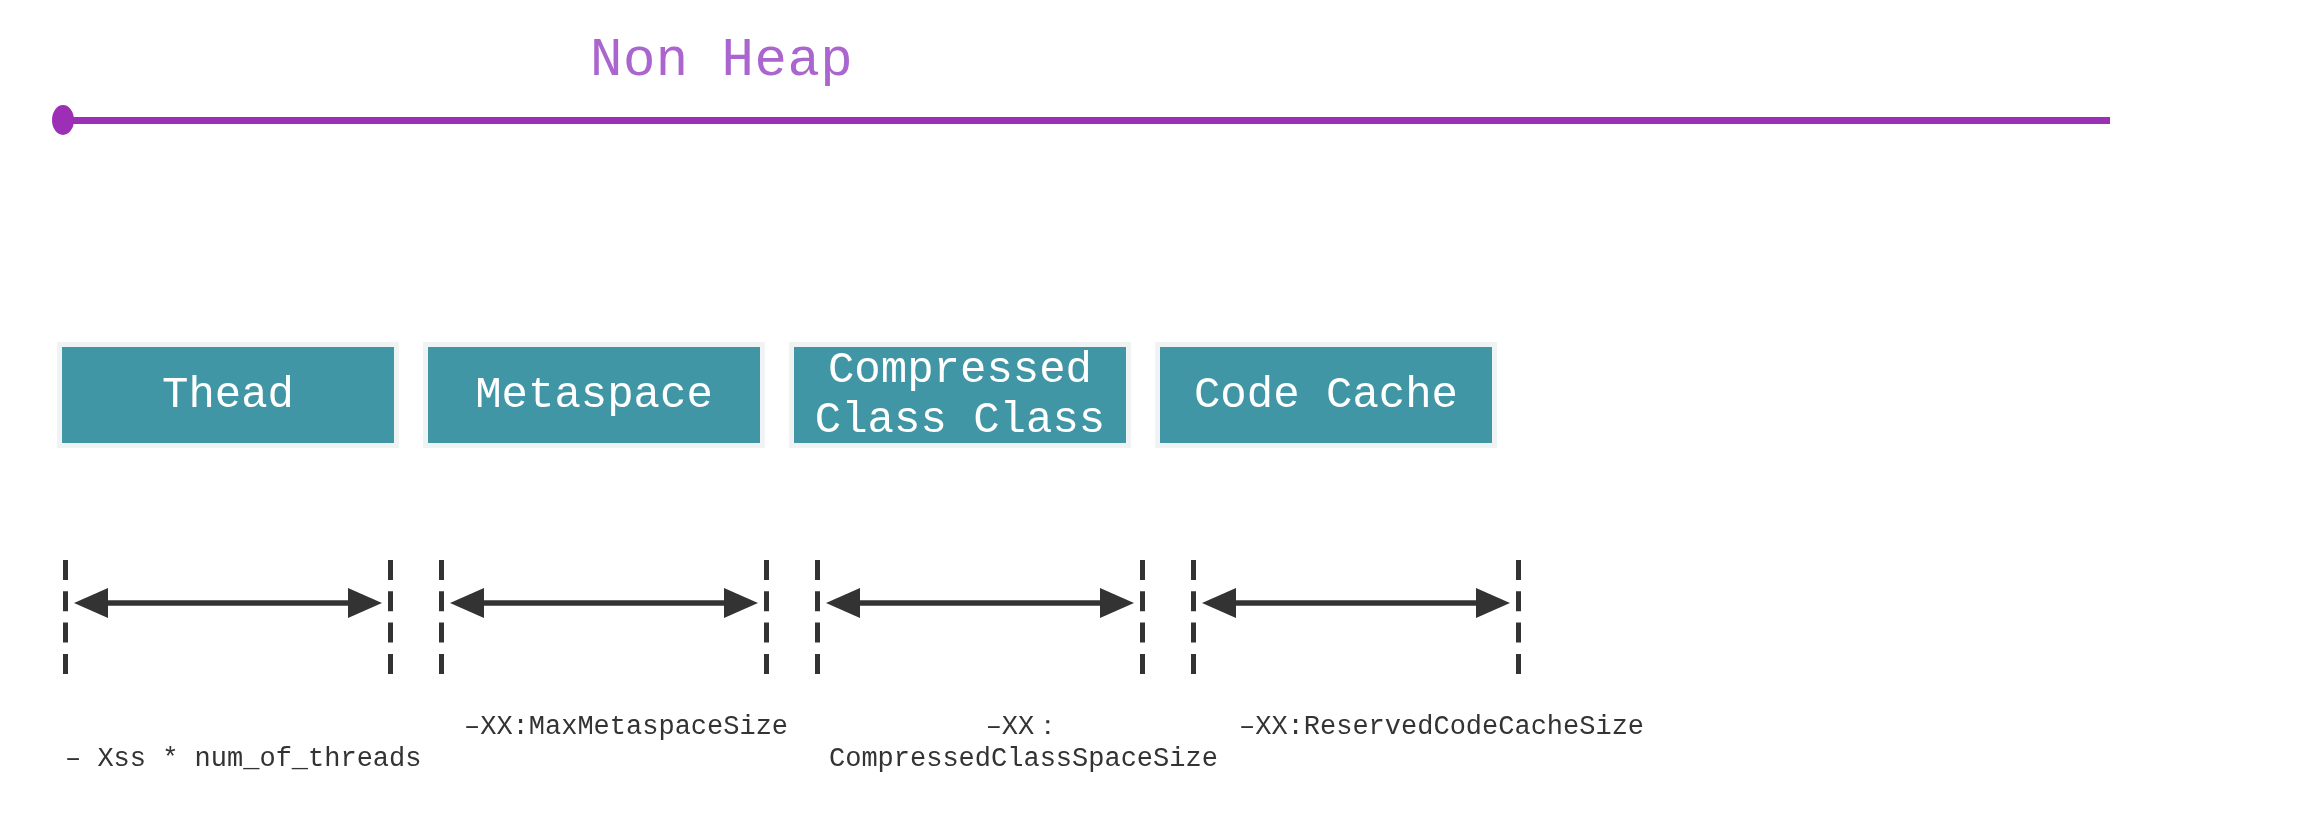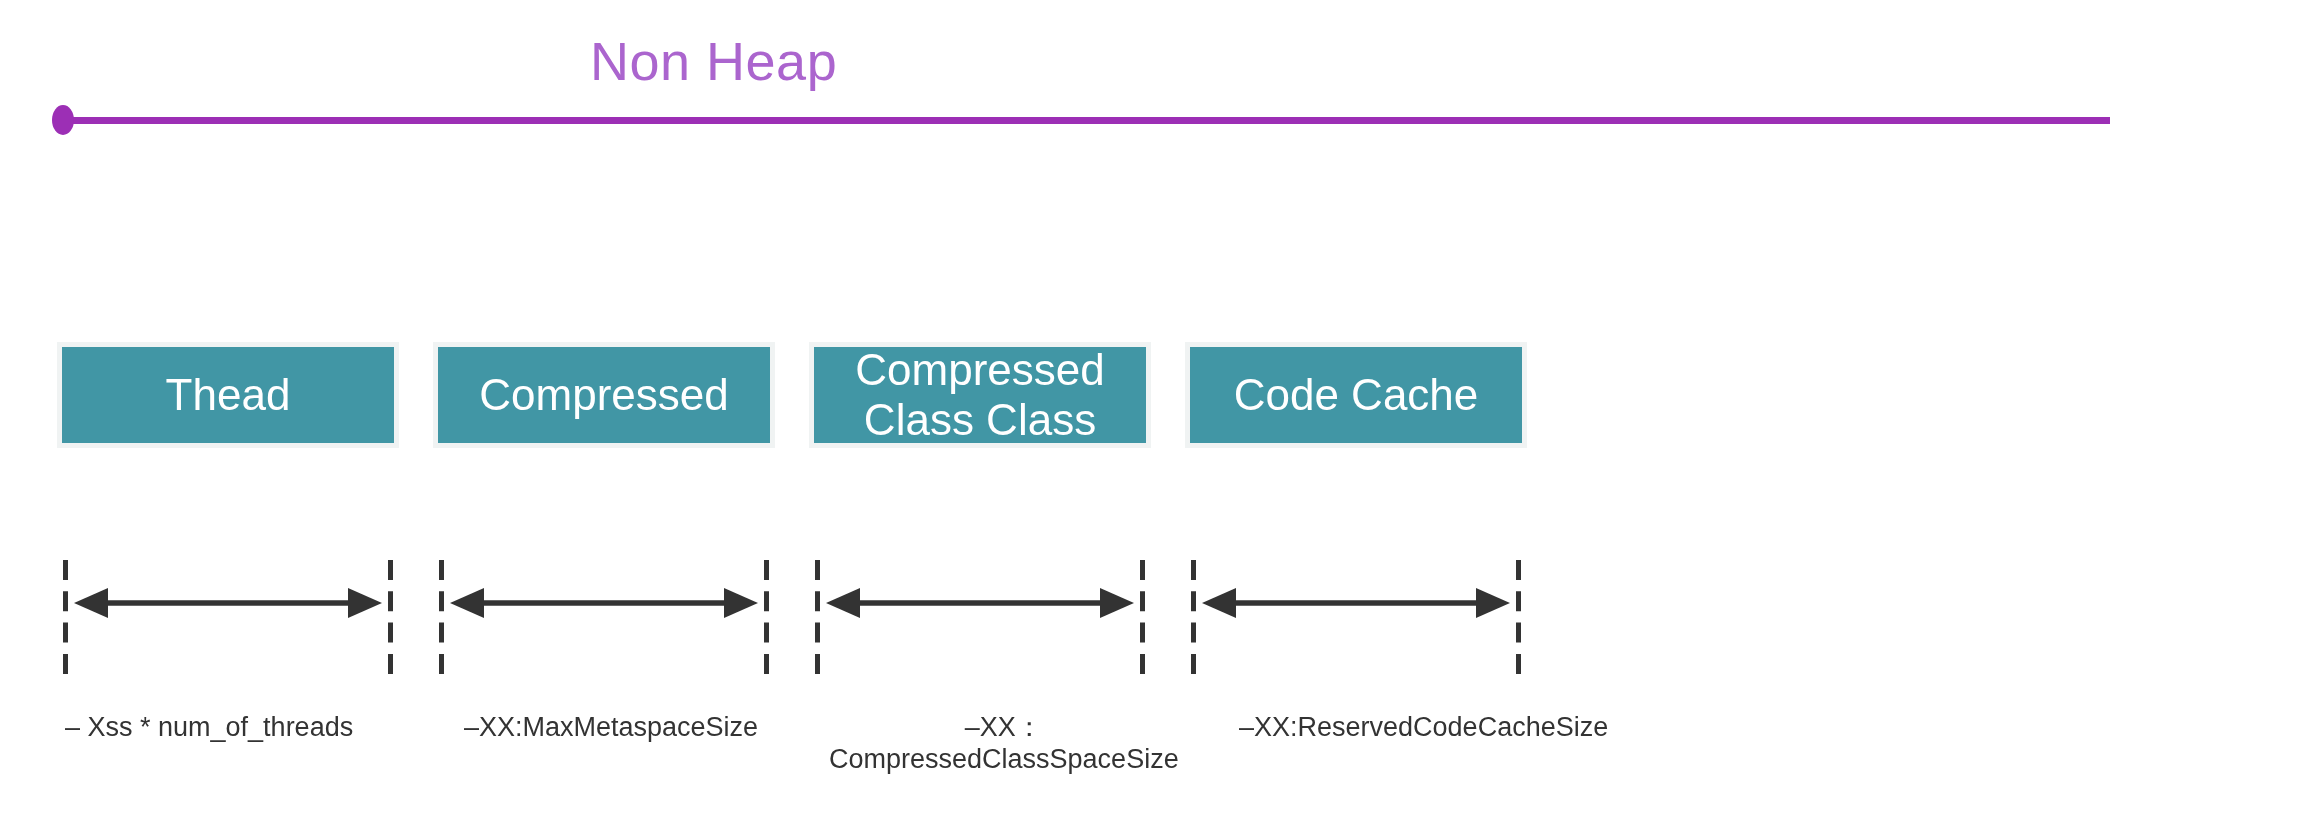--- a/index.html
+++ b/index.html
@@ -1,71 +1,71 @@
 <!DOCTYPE html>
 <html style="--accent-purple: #9c2fb5; --title-purple: #ab65ce; --region-teal: #4196a5; --region-border: #f0f3f3; --region-text: #ffffff; --measure-dark: #333333; --background: #ffffff;"><head>
 <meta charset="utf-8">
 <style>
   html,body { margin:0; padding:0; background:#ffffff; }
   #canvas {
     position:relative; width:2110px; height:838px; background:var(--background,#ffffff);
-    overflow:hidden; font-family:Liberation Sans, sans-serif;
+    overflow:hidden; font-family:Liberation Mono, monospace;
   }
   .title {
     position:absolute; left:590px; top:30px;
     font-size:54px; line-height:62px; font-weight:500; letter-spacing:0.5px;
     color:var(--title-purple,#ab65ce);
   }
   .hline {
     position:absolute; left:62px; top:117px; width:2198px; height:7px;
     background:var(--accent-purple,#9c2fb5); border-radius:4px;
   }
   .dot {
     position:absolute; top:105px; width:22px; height:30px; border-radius:50%;
     background:var(--accent-purple,#9c2fb5);
   }
   .dot-left  { left:52px; }
   .dot-right { left:2248px; }
 
-  .boxes { position:absolute; left:57px; top:342px; display:flex; gap:34px; }
+  .boxes { position:absolute; left:57px; top:342px; display:flex; gap:24px; }
   .box {
     box-sizing:border-box; width:342px; height:106px;
     background:var(--region-teal,#4196a5);
     border:5px solid var(--region-border,#f0f3f3);
     color:var(--region-text,#ffffff);
     display:flex; align-items:center; justify-content:center;
     text-align:center; font-size:44px; line-height:50px; font-weight:500;
   }
 
   .measure { position:absolute; top:558px; width:332px; height:118px; }
   .m0 { left:62px; }  .m1 { left:438px; }  .m2 { left:814px; }  .m3 { left:1190px; }
   .measure line.dash  { stroke:var(--measure-dark,#333333); stroke-width:5; stroke-dasharray:20 11.3; }
   .measure line.shaft { stroke:var(--measure-dark,#333333); stroke-width:5.5; }
   .measure polygon    { fill:var(--measure-dark,#333333); }
 
   .flag {
     position:absolute; top:711px; font-size:27px; line-height:32px;
     color:var(--measure-dark,#333333); white-space:pre-line;
   }
-  .f0 { left:65px; }  .f1 { left:456px;margin-left:8px; }  .f2 { left:829px;text-align:center; }  .f3 { left:1207px;margin-left:32px; }
+  .f0 { left:65px;margin-top:32px; }  .f1 { left:456px;margin-left:8px; }  .f2 { left:829px;text-align:center; }  .f3 { left:1207px;margin-left:32px; }
 </style>
 </head>
 <body>
 
 <div id="canvas">
 
   <div class="title">Non Heap</div>
 
   <div class="hline"></div>
   <div class="dot dot-left"></div>
   <div class="dot dot-right"></div>
 
   <div class="boxes">
     <div class="box">Thead</div>
-    <div class="box">Compressed</div>
+    <div class="box">Metaspace</div>
     <div class="box">Compressed Class Class</div>
     <div class="box">Code Cache</div>
   </div>
 
   <svg class="measure m0" viewBox="0 0 332 118">
     <line class="dash" x1="3.5" y1="2" x2="3.5" y2="116"></line>
     <line class="dash" x1="328.5" y1="2" x2="328.5" y2="116"></line>
     <line class="shaft" x1="38" y1="45" x2="294" y2="45"></line>
     <polygon points="12,45 46,30 46,60"></polygon>
     <polygon points="320,45 286,30 286,60"></polygon>

